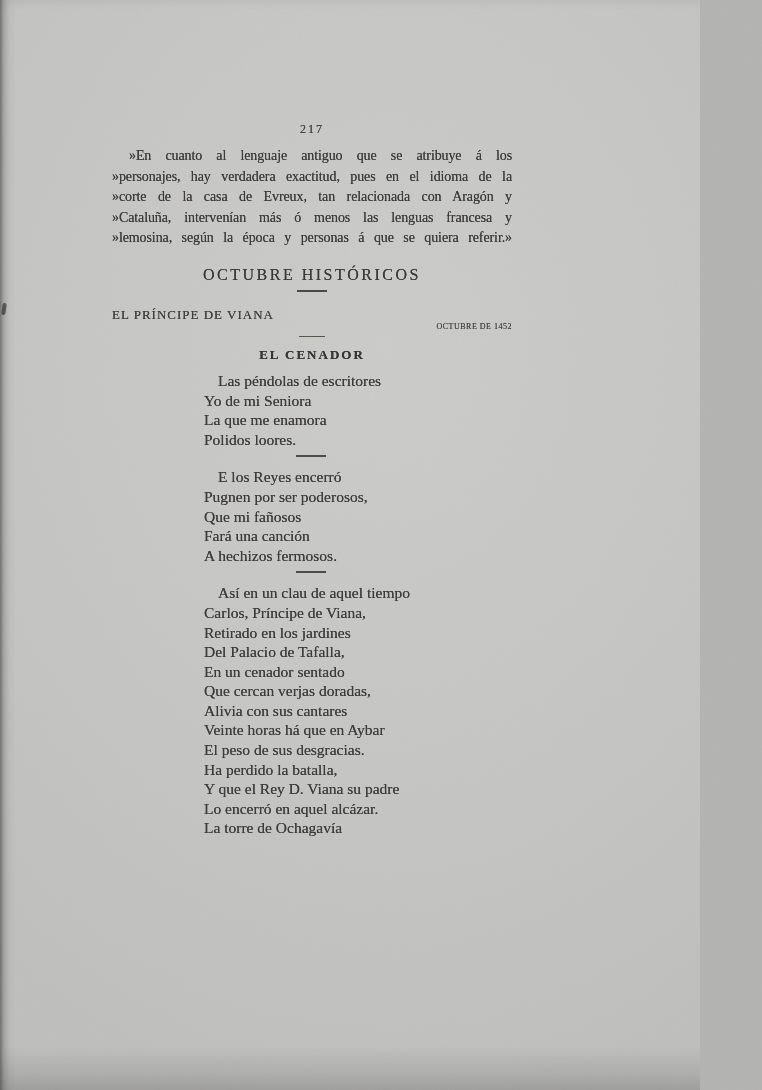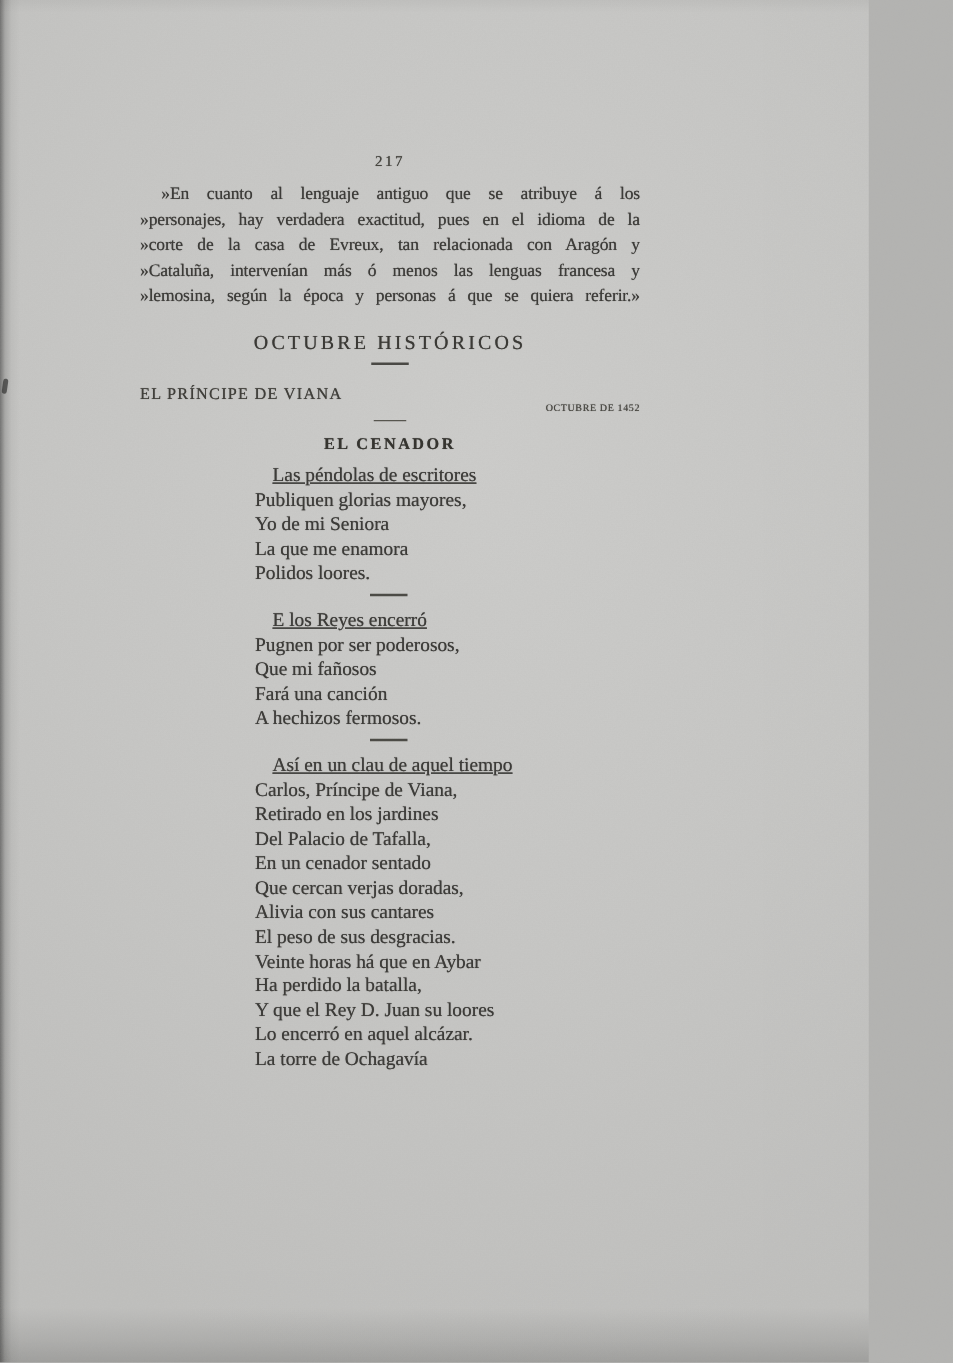--- a/index.html
+++ b/index.html
@@ -4,28 +4,27 @@
 <style>
   html, body { margin: 0; padding: 0; }
   body {
     width: 762px; height: 1090px;
     background: #b4b4b2;
     overflow: hidden;
     font-family: "Liberation Serif", "DejaVu Serif", serif;
   }
   .page {
     position: relative;
-    width: 650px; height: 1090px;
+    width: 700px; height: 1090px;
     color: #3d3c39;
     background:
       linear-gradient(to top, rgba(40,40,38,0.22) 0px, rgba(50,50,48,0.12) 18px, rgba(50,50,48,0.0) 44px),
       linear-gradient(to right, rgba(28,28,28,0.50) 0px, rgba(28,28,28,0.18) 4px, rgba(120,120,118,0.10) 9px, rgba(28,28,28,0.0) 16px),
       linear-gradient(to bottom, rgba(60,60,58,0.06) 0px, rgba(60,60,58,0.0) 10px),
       radial-gradient(ellipse 620px 760px at 55% 32%, #cdcdcb 0%, #c7c7c5 55%, #c0c0be 100%);
-    padding-left: 45px;
   }
   .grain { position: absolute; left: 0; top: 0; opacity: 0.14; pointer-events: none; }
   .edge-mark {
     position: absolute; left: 2px; top: 303px;
     width: 4px; height: 12px; background: #3a3a38;
     border-radius: 2px; opacity: 0.75; transform: rotate(8deg);
   }
   .content {
     position: absolute; left: 112px; top: 122px; width: 400px;
     text-shadow: 0 0 0.6px rgba(61,60,57,0.85);
@@ -51,21 +50,21 @@
     margin-top: 0; text-align: right;
     font-size: 8px; letter-spacing: 0.5px; line-height: 9px; color: #4b4a44;
   }
   .rule-thin { width: 26px; height: 1px; margin-top: 5px; background: #57564f; }
   .poem-title {
     margin: 9px 0 0; text-align: center;
     font-size: 13px; font-weight: bold; letter-spacing: 2px; line-height: 18px; color: #363530;
   }
   .poem { margin-top: 7px; margin-left: 92px; font-size: 15.5px; line-height: 19.6px; }
   .stanza { margin: 0; }
-  .stanza .poem-line:first-child { padding-left: 14px; text-decoration: underline; }
+  .stanza .poem-line:first-child { padding-left: 14px; }
   .stanza-divider { width: 30px; height: 2px; margin: 6px 0 10px 92px; background: #4c4b46; }
 </style>
 </head>
 <body>
 
 <div class="page">
 
   <svg class="grain" width="762" height="1090">
     <filter id="grainF" x="0" y="0" width="100%" height="100%">
       <feTurbulence type="fractalNoise" baseFrequency="0.85" numOctaves="2" seed="7" stitchTiles="stitch"></feTurbulence>
@@ -94,21 +93,20 @@
     <h2 class="subtitle">EL PRÍNCIPE DE VIANA</h2>
 
     <div class="date-line">OCTUBRE DE 1452</div>
     <div class="rule rule-thin"></div>
 
     <h3 class="poem-title">EL CENADOR</h3>
 
     <div class="poem">
         <div class="stanza">
           <div class="poem-line">Las péndolas de escritores</div>
-          <div class="poem-line">Publiquen glorias mayores,</div>
           <div class="poem-line">Yo de mi Seniora</div>
           <div class="poem-line">La que me enamora</div>
           <div class="poem-line">Polidos loores.</div>
         </div>
         <div class="stanza-divider"></div>
         <div class="stanza">
           <div class="poem-line">E los Reyes encerró</div>
           <div class="poem-line">Pugnen por ser poderosos,</div>
           <div class="poem-line">Que mi fañosos</div>
           <div class="poem-line">Fará una canción</div>
@@ -116,23 +114,23 @@
         </div>
         <div class="stanza-divider"></div>
         <div class="stanza">
           <div class="poem-line">Así en un clau de aquel tiempo</div>
           <div class="poem-line">Carlos, Príncipe de Viana,</div>
           <div class="poem-line">Retirado en los jardines</div>
           <div class="poem-line">Del Palacio de Tafalla,</div>
           <div class="poem-line">En un cenador sentado</div>
           <div class="poem-line">Que cercan verjas doradas,</div>
           <div class="poem-line">Alivia con sus cantares</div>
+          <div class="poem-line">Veinte horas há que en Aybar</div>
           <div class="poem-line">El peso de sus desgracias.</div>
-          <div class="poem-line">Veinte horas há que en Aybar</div>
           <div class="poem-line">Ha perdido la batalla,</div>
-          <div class="poem-line">Y que el Rey D. Juan su loores</div>
+          <div class="poem-line">Y que el Rey D. Viana su padre</div>
           <div class="poem-line">Lo encerró en aquel alcázar.</div>
           <div class="poem-line">La torre de Ochagavía</div>
         </div>
       </div>
 
   </div>
 </div>
 
 </body></html>

